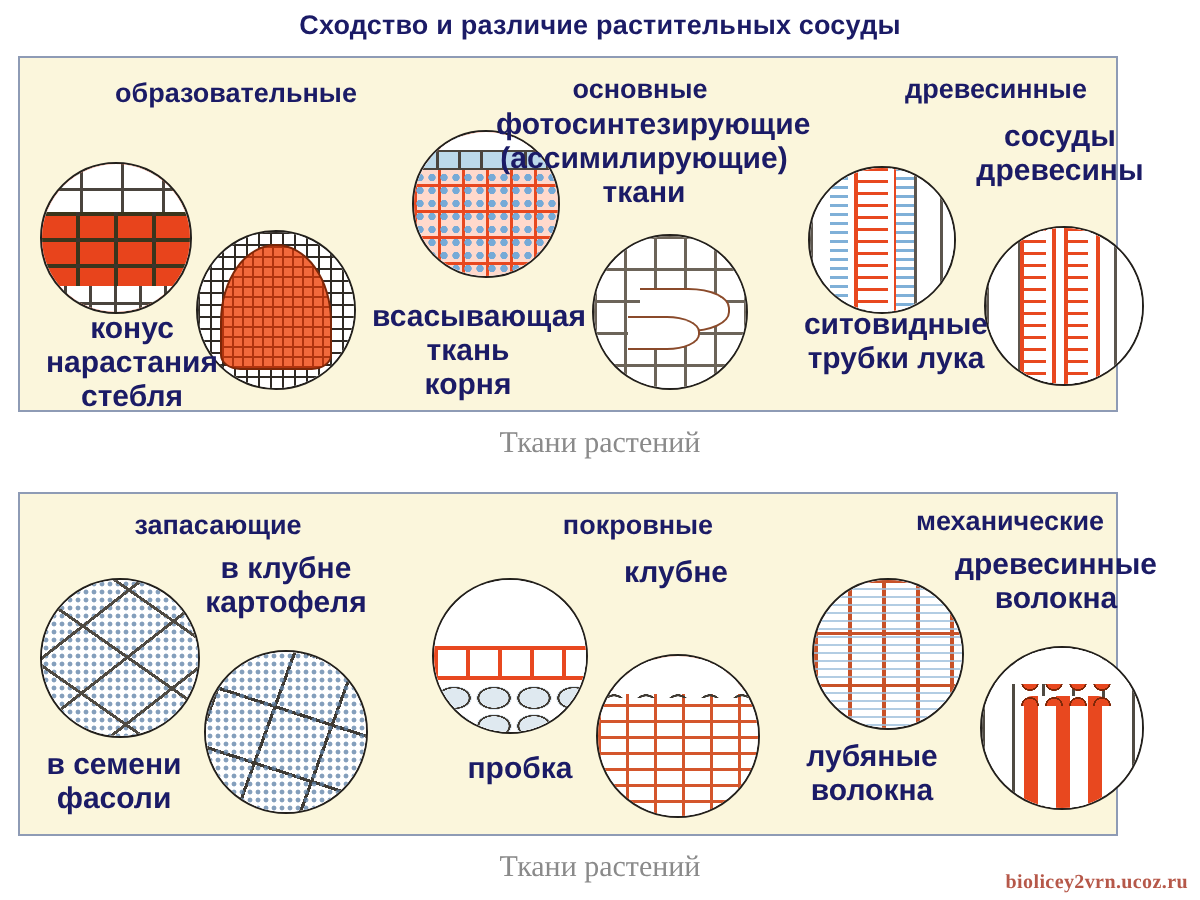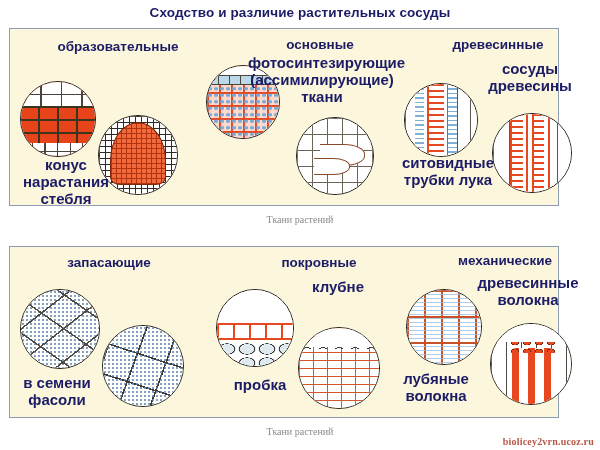--- a/index.html
+++ b/index.html
@@ -21,21 +21,21 @@
     left:9px;width:550px;
     background:#fbf6dc;
     border:1px solid #8e9bb5;
     box-sizing:border-box;
   }
   #panel-1{top:28px;height:178px;}
   #panel-2{top:246px;height:172px;}
   .caption{
     position:absolute;left:0;width:600px;text-align:center;
     font-family:"Liberation Serif", serif;
-    font-size:10px;color:#8a8a8a;
+    font-size:15px;color:#8a8a8a;
   }
   #caption-1{top:214px;}
   #caption-2{top:426px;}
 
   .lbl{
     position:absolute;
     color:#1b1b66;font-weight:bold;
     line-height:1.12;
     text-align:center;
     white-space:pre-line;
@@ -292,20 +292,23 @@
 
   <div class="circ" style="left:88px;top:86px;width:78px;height:78px;">
     <div class="p-cone-bg"></div>
     <div class="p-cone-dome"></div>
   </div>
 
   <div class="lbl h-main" style="left:250px;top:8px;width:120px;">основные</div>
   <div class="lbl h-sub" style="left:238px;top:26px;width:148px;">фотосинтезирующие
 (ассимилирующие)
 ткани</div>
+  <div class="lbl h-sub" style="left:176px;top:122px;width:96px;">всасывающая
+ткань
+корня</div>
 
   <div class="circ" style="left:196px;top:36px;width:72px;height:72px;">
     <div class="fill p-palis"></div>
     <div class="p-palis-dots"></div>
     <div class="cap-white"></div>
     <div class="p-epi-strip"></div>
   </div>
 
   <div class="circ" style="left:286px;top:88px;width:76px;height:76px;">
     <div class="p-rootcells"></div>
@@ -334,20 +337,22 @@
     <div class="p-vess-band" style="left:50%;width:18%;"></div>
     <div class="p-vess-rungs" style="left:52%;width:14%;"></div>
   </div>
 </div>
 
 <div class="caption" id="caption-1">Ткани растений</div>
 
 <div class="panel" id="panel-2">
 
   <div class="lbl h-main" style="left:24px;top:8px;width:150px;">запасающие</div>
+  <div class="lbl h-sub" style="left:86px;top:30px;width:94px;">в клубне
+картофеля</div>
   <div class="lbl h-sub" style="left:6px;top:128px;width:82px;">в семени
 фасоли</div>
 
   <div class="circ" style="left:10px;top:42px;width:78px;height:78px;">
     <div class="p-stor"></div>
     <div class="p-speck"></div>
     <div class="p-stor-cells"></div>
   </div>
 
   <div class="circ" style="left:92px;top:78px;width:80px;height:80px;">

